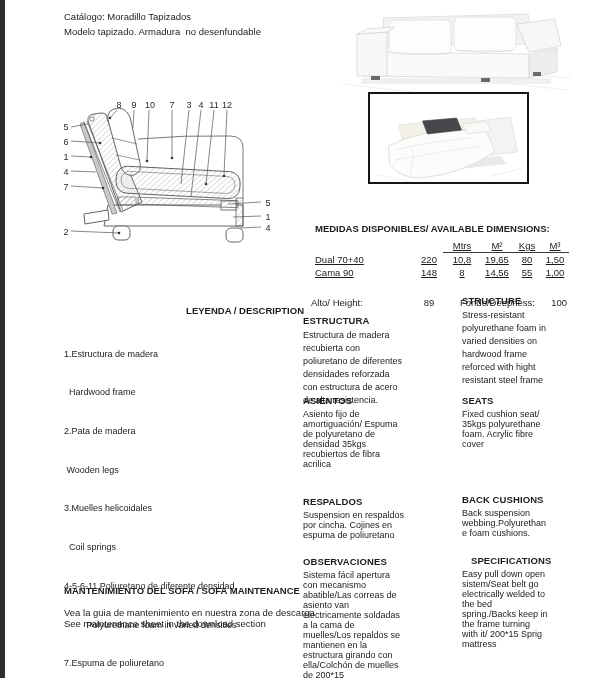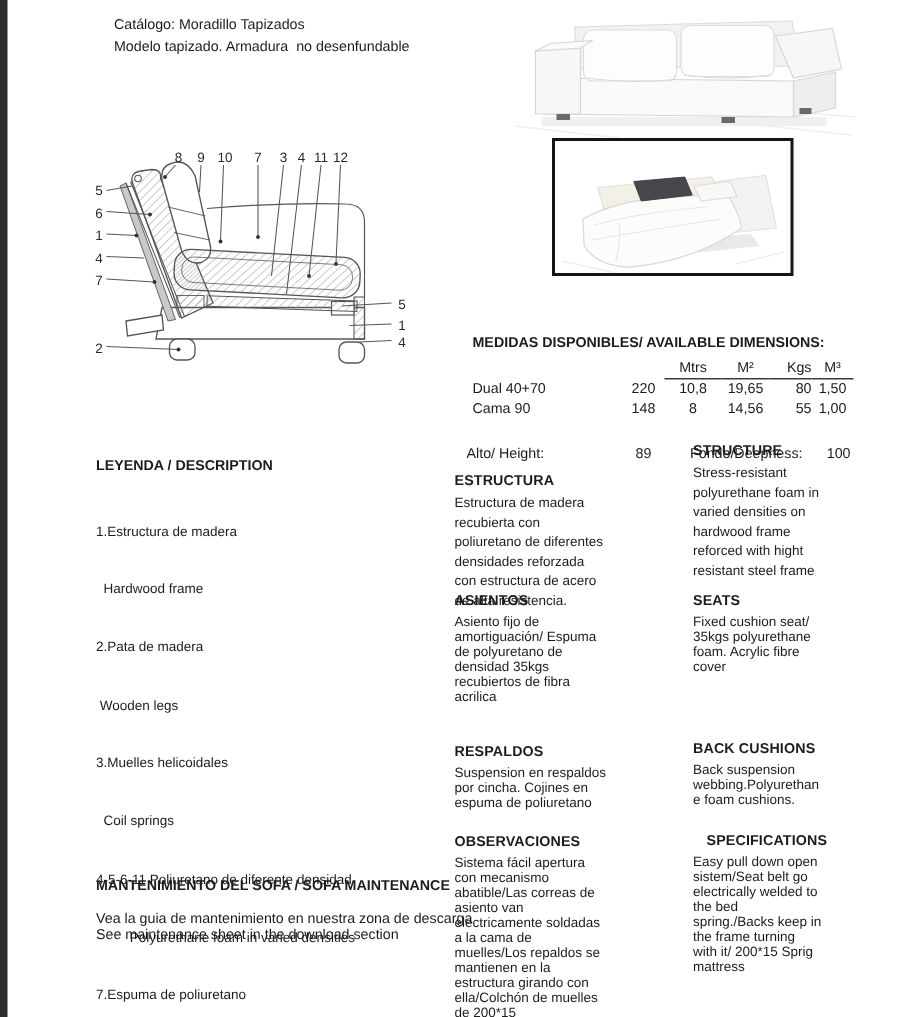--- a/index.html
+++ b/index.html
@@ -1,52 +1,52 @@
 <!DOCTYPE html>
 <html><head>
 <meta charset="utf-8">
 <style>
   html,body{margin:0;padding:0;background:#ffffff;}
   .page{position:relative;width:609px;height:678px;background:#ffffff;overflow:hidden;
         font-family:"Liberation Sans",sans-serif;color:#1c1c1c;}
   .edge-bar{position:absolute;left:0;top:0;width:5px;height:678px;background:#2d2d2d;}
 
   
-  .catalog-header{position:absolute;left:76px;top:10px;font-size:9.5px;line-height:14.5px;white-space:pre;}
+  .catalog-header{position:absolute;left:64px;top:10px;font-size:9.5px;line-height:14.5px;white-space:pre;}
 
   
   .photo-sofa{position:absolute;left:333px;top:2px;width:240px;height:90px;}
   .photo-bed{position:absolute;left:368px;top:92px;width:157px;height:88px;border:2px solid #151515;background:#fff;}
 
   
   .diagram{position:absolute;left:30px;top:90px;width:260px;height:165px;}
   .diagram text{font-family:"Liberation Sans",sans-serif;font-size:9px;fill:#2a2a2a;}
 
   
   .dims{position:absolute;left:315px;top:194px;width:290px;font-size:9.5px;margin-top:29px;}
   .dims-title{font-weight:bold;font-size:9.5px;}
   .dims-table{border-collapse:collapse;margin-top:5px;table-layout:fixed;}
-  .dims-table td{padding:0;height:13px;line-height:12px;font-size:9.5px;vertical-align:bottom;}
+  .dims-table td{padding:0;height:13px;line-height:12px;font-size:9.5px;vertical-align:bottom;text-decoration:underline;}
   .c-label{width:100px;text-align:left;}
   .c-size{width:28px;text-align:center;}
   .c-mtrs{width:38px;text-align:center;}
   .c-m2{width:32px;text-align:center;}
-  .c-kgs{width:28px;text-align:right;}
+  .c-kgs{width:28px;text-align:center;}
   .c-m3{width:28px;text-align:center;}
   .hd{border-bottom:1px solid #3a3a3a;}
   .dims-alto{position:relative;margin-top:18px;height:13px;}
   .dims-alto span{position:absolute;top:0;font-size:9.5px;}
   .a-label{left:-4px;}
   .a-h{left:100px;width:28px;text-align:center;}
   .a-fondo{left:145px;}
   .a-d{left:216px;width:36px;text-align:right;}
 
   
   .legend{position:absolute;left:64px;top:279px;width:240px;font-size:9px;line-height:12.9px;white-space:pre;}
-  .legend-title{font-weight:bold;font-size:9.5px;margin-bottom:4px;}
+  .legend-title{font-weight:bold;font-size:9.5px;margin-bottom:4px;text-align:right;}
 
   
   .tblock{position:absolute;width:150px;}
   .tblock h4{margin:0;font-size:9.5px;font-weight:bold;letter-spacing:0.1px;}
   .tblock p{margin:3px 0 0;font-size:9px;white-space:pre-line;}
   .lh13 p{line-height:13px;}
   .lh10 p{line-height:10px;}
   .b-estructura{left:303px;top:295px;margin-top:20px;}
   .b-structure{left:462px;top:295px;}
   .b-asientos{left:303px;top:395px;}
@@ -175,21 +175,21 @@
       <tbody>
           <tr>
         <td class="c-label"></td>
             <td class="c-size"></td>
         <td class="c-mtrs hd">Mtrs</td>
         <td class="c-m2 hd">M²</td>
         <td class="c-kgs hd">Kgs</td>
         <td class="c-m3 hd">M³</td>
       </tr>
       <tr>
-        <td class="c-label">Dual 40+70</td>
+        <td class="c-label">Dual 70+40</td>
         <td class="c-size">220</td>
         <td class="c-mtrs">10,8</td>
         <td class="c-m2">19,65</td>
         <td class="c-kgs">80</td>
         <td class="c-m3">1,50</td>
       </tr>
       <tr>
         <td class="c-label">Cama 90</td>
         <td class="c-size">148</td>
         <td class="c-mtrs">8</td>

